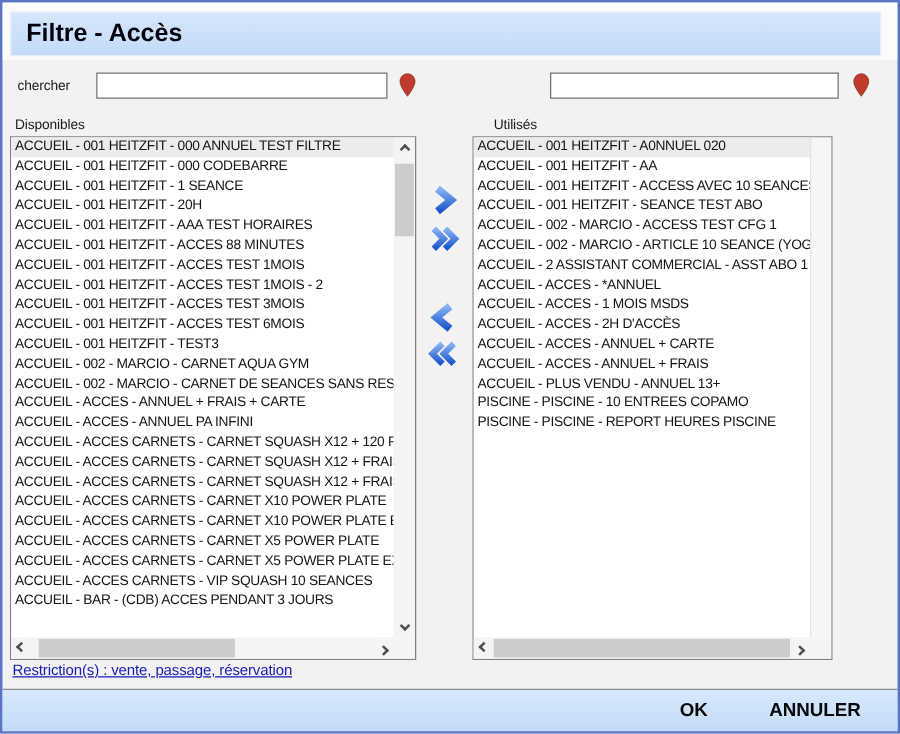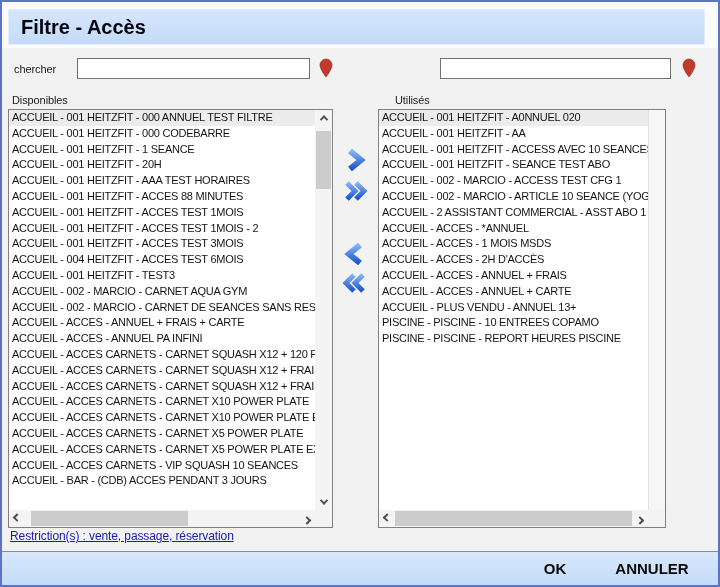--- a/index.html
+++ b/index.html
@@ -124,21 +124,21 @@
     <div class="items">
         <div class="list-item selected">ACCUEIL - 001 HEITZFIT - 000 ANNUEL TEST FILTRE</div>
         <div class="list-item">ACCUEIL - 001 HEITZFIT - 000 CODEBARRE</div>
         <div class="list-item">ACCUEIL - 001 HEITZFIT - 1 SEANCE</div>
         <div class="list-item">ACCUEIL - 001 HEITZFIT - 20H</div>
         <div class="list-item">ACCUEIL - 001 HEITZFIT - AAA TEST HORAIRES</div>
         <div class="list-item">ACCUEIL - 001 HEITZFIT - ACCES 88 MINUTES</div>
         <div class="list-item">ACCUEIL - 001 HEITZFIT - ACCES TEST 1MOIS</div>
         <div class="list-item">ACCUEIL - 001 HEITZFIT - ACCES TEST 1MOIS - 2</div>
         <div class="list-item">ACCUEIL - 001 HEITZFIT - ACCES TEST 3MOIS</div>
-        <div class="list-item">ACCUEIL - 004 HEITZFIT - ACCES TEST 6MOIS</div>
+        <div class="list-item">ACCUEIL - 001 HEITZFIT - ACCES TEST 6MOIS</div>
         <div class="list-item">ACCUEIL - 001 HEITZFIT - TEST3</div>
         <div class="list-item">ACCUEIL - 002 - MARCIO - CARNET AQUA GYM</div>
         <div class="list-item">ACCUEIL - 002 - MARCIO - CARNET DE SEANCES SANS RESTR</div>
         <div class="list-item">ACCUEIL - ACCES - ANNUEL + FRAIS + CARTE</div>
         <div class="list-item">ACCUEIL - ACCES - ANNUEL PA INFINI</div>
         <div class="list-item">ACCUEIL - ACCES CARNETS - CARNET SQUASH X12 + 120 PT</div>
         <div class="list-item">ACCUEIL - ACCES CARNETS - CARNET SQUASH X12 + FRAIS</div>
         <div class="list-item">ACCUEIL - ACCES CARNETS - CARNET SQUASH X12 + FRAIS</div>
         <div class="list-item">ACCUEIL - ACCES CARNETS - CARNET X10 POWER PLATE</div>
         <div class="list-item">ACCUEIL - ACCES CARNETS - CARNET X10 POWER PLATE EXT</div>
@@ -220,22 +220,22 @@
         <div class="list-item selected">ACCUEIL - 001 HEITZFIT - A0NNUEL 020</div>
         <div class="list-item">ACCUEIL - 001 HEITZFIT - AA</div>
         <div class="list-item">ACCUEIL - 001 HEITZFIT - ACCESS AVEC 10 SEANCES (VALIDE 1</div>
         <div class="list-item">ACCUEIL - 001 HEITZFIT - SEANCE TEST ABO</div>
         <div class="list-item">ACCUEIL - 002 - MARCIO - ACCESS TEST CFG 1</div>
         <div class="list-item">ACCUEIL - 002 - MARCIO - ARTICLE 10 SEANCE (YOGA)</div>
         <div class="list-item">ACCUEIL - 2 ASSISTANT COMMERCIAL - ASST ABO 1</div>
         <div class="list-item">ACCUEIL - ACCES - *ANNUEL</div>
         <div class="list-item">ACCUEIL - ACCES - 1 MOIS MSDS</div>
         <div class="list-item">ACCUEIL - ACCES - 2H D'ACCÈS</div>
+        <div class="list-item">ACCUEIL - ACCES - ANNUEL + CARTE</div>
         <div class="list-item">ACCUEIL - ACCES - ANNUEL + FRAIS</div>
-        <div class="list-item">ACCUEIL - ACCES - ANNUEL + CARTE</div>
         <div class="list-item">ACCUEIL - PLUS VENDU - ANNUEL 13+</div>
         <div class="list-item">PISCINE - PISCINE - 10 ENTREES COPAMO</div>
         <div class="list-item">PISCINE - PISCINE - REPORT HEURES PISCINE</div>
       </div>
     <div class="vscroll empty"></div>
     <div class="hscroll">
       <div class="sbtn lft">
           <span class="chev c-left"></span>
         </div>
       <div class="hthumb hthumb-right"></div>

